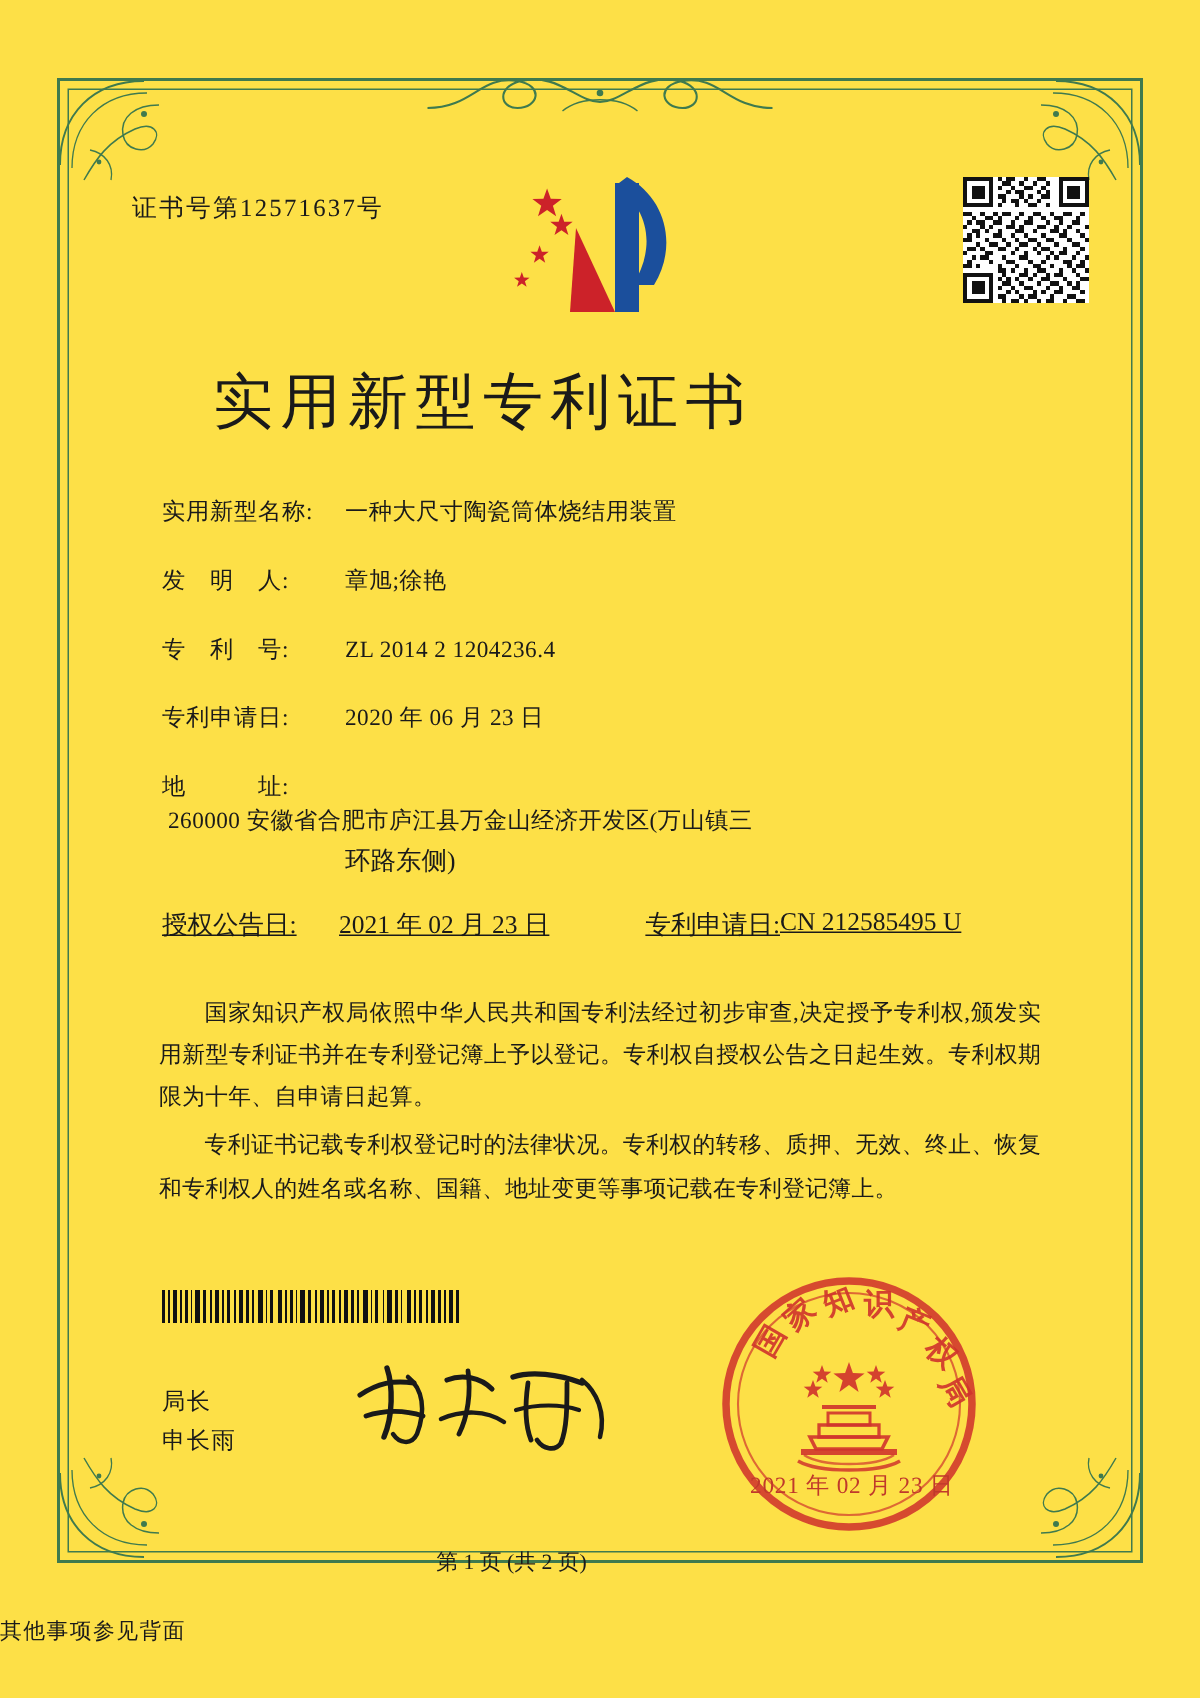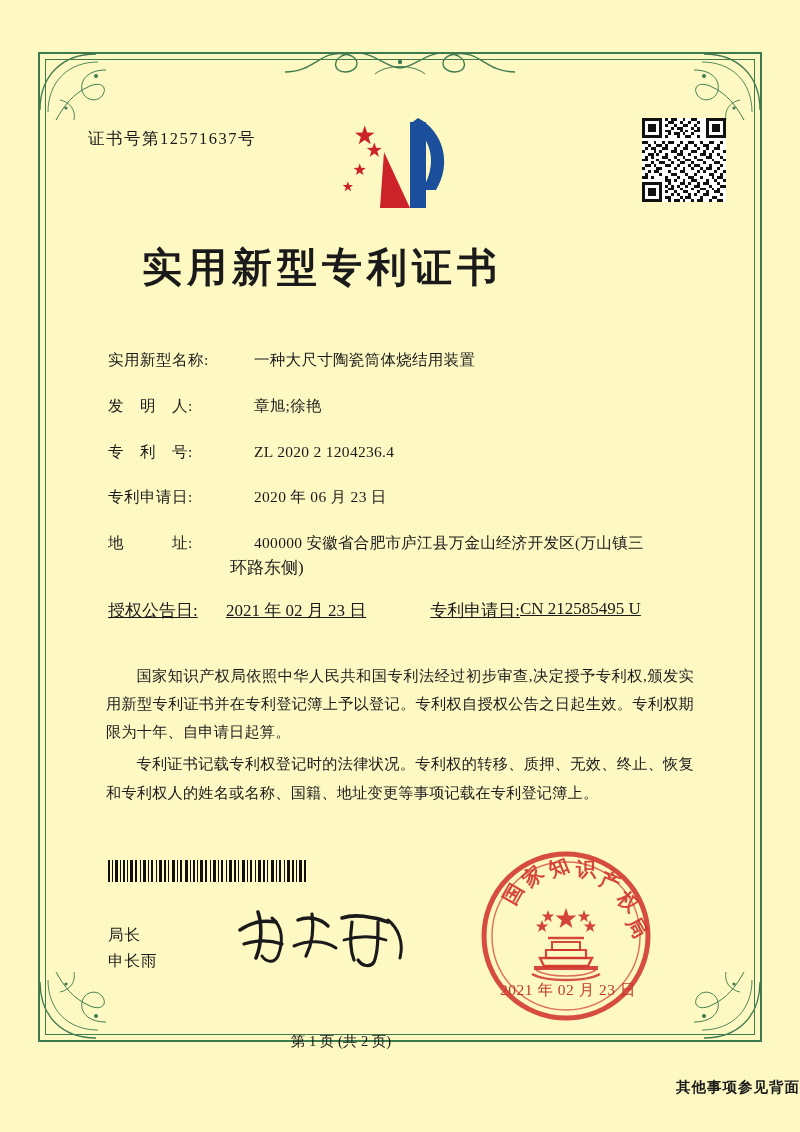--- a/index.html
+++ b/index.html
@@ -14,21 +14,21 @@
     color: #1a1a1a;
     position: relative;
     overflow: hidden;
   }
 
   .page {
     position: absolute;
     left: 0; top: 0;
     width: 800px;
     height: 1132px;
-    background: #fef9c3;
+    background: #fde047;
   }
 
   
   .border-outer {
     position: absolute;
     left: 38px; top: 52px;
     width: 724px; height: 990px;
     border: 2px solid #3f7a4e;
     box-sizing: border-box;
   }
@@ -82,46 +82,45 @@
     width: 84px; height: 84px;
   }
   .qr svg { display:block; width:100%; height:100%; }
 
   .title {
     position: absolute;
     left: 0; top: 240px;
     width: 644px;
     text-align: center;
     font-size: 40px;
-    font-weight: bold;
+    font-weight: normal;
     letter-spacing: 5px;
     font-family: "DejaVu Serif", serif;
   }
 
   
   .fields {
     position: absolute;
-    left: 108px; top: 348px;
+    left: 108px; top: 330px;
     width: 600px;
   }
   .row {
     display: flex;
     align-items: flex-start;
     margin-bottom: 22.5px;
     font-size: 15.5px;
     line-height: 1.5;
   }
   .row .label {
     white-space: nowrap;
     letter-spacing: 0.5px;
   }
   .row .value {
     padding-left: 4px;
     letter-spacing: 0.3px;
-    margin-left: 24px;
   }
   .label-w {
     display: inline-block;
     width: 118px;
   }
   .addr-second {
     margin-top: 2px;
     padding-left: 122px;
     font-size: 17px;
   }
@@ -194,24 +193,23 @@
     position: absolute;
     left: 0; top: 1032px;
     width: 682px;
     text-align: center;
     font-size: 14.5px;
   }
   .footnote {
     position: absolute;
     left: 0; top: 1078px;
     width: 800px;
-    text-align: right;
+    text-align: left;
     font-size: 14.5px;
     letter-spacing: 1px;
-    font-weight: bold;
   }
 </style>
 </head>
 <body>
 
 <div class="page">
 
   <div class="border-outer"></div>
   <div class="border-inner"></div>
 
@@ -492,33 +490,33 @@
       <span class="value">一种大尺寸陶瓷筒体烧结用装置</span>
     </div>
 
     <div class="row">
       <span class="label label-w">发　明　人:</span>
       <span class="value">章旭;徐艳</span>
     </div>
 
     <div class="row">
       <span class="label label-w">专　利　号:</span>
-      <span class="value">ZL 2020 2 1204236.4</span>
+      <span class="value">ZL 2014 2 1204236.4</span>
     </div>
 
     <div class="row">
       <span class="label label-w">专利申请日:</span>
       <span class="value">2020 年 06 月 23 日</span>
     </div>
 
 
     <div>
-      <div class="row" style="margin-bottom:0;">
+      <div class="row" style="margin-bottom:0;flex-direction:column;">
         <span class="label label-w">地　　　址:</span>
-        <span class="value">400000  安徽省合肥市庐江县万金山经济开发区(万山镇三</span>
+        <span class="value">260000  安徽省合肥市庐江县万金山经济开发区(万山镇三</span>
       </div>
       <div class="addr-second">环路东侧)</div>
     </div>
 
     <div class="row-pub" style="margin-top:20px;">
       <span class="label label-w">授权公告日:</span>
       <span class="value">2021 年 02 月 23 日</span>
       <span class="gap"></span>
       <span class="label">专利申请日:</span>
       <span class="value">CN 212585495 U</span>

